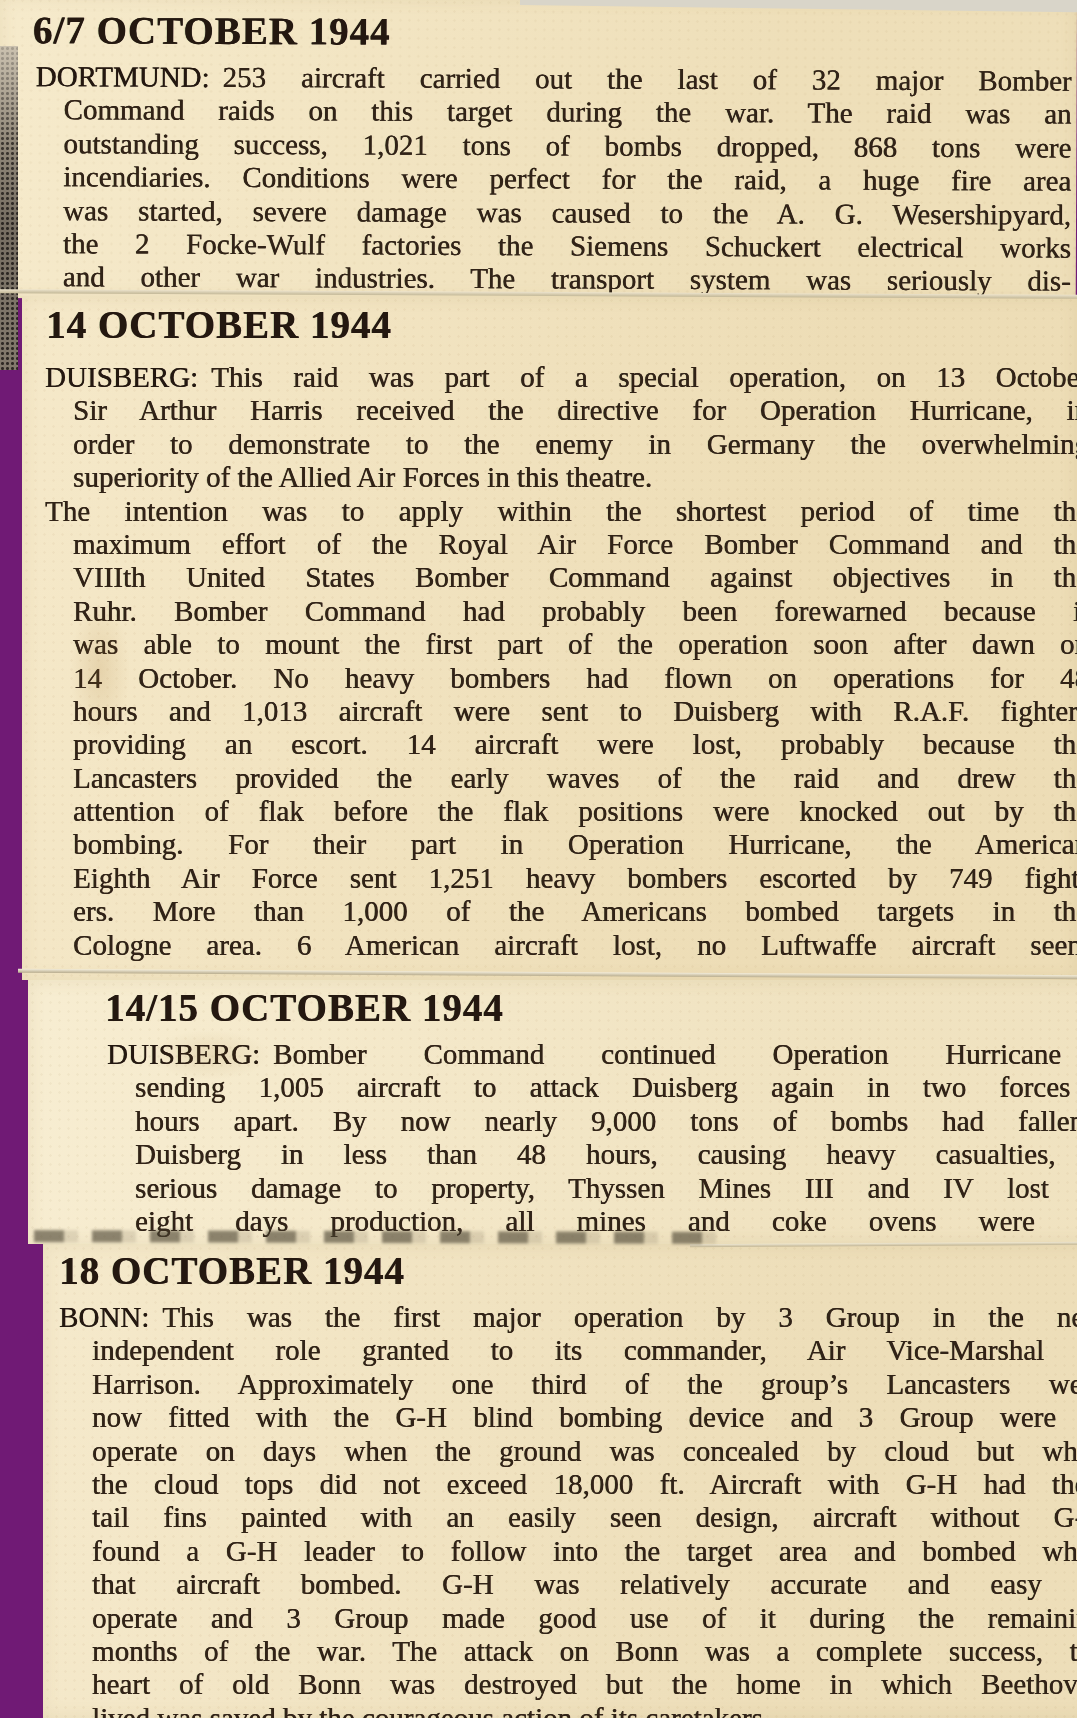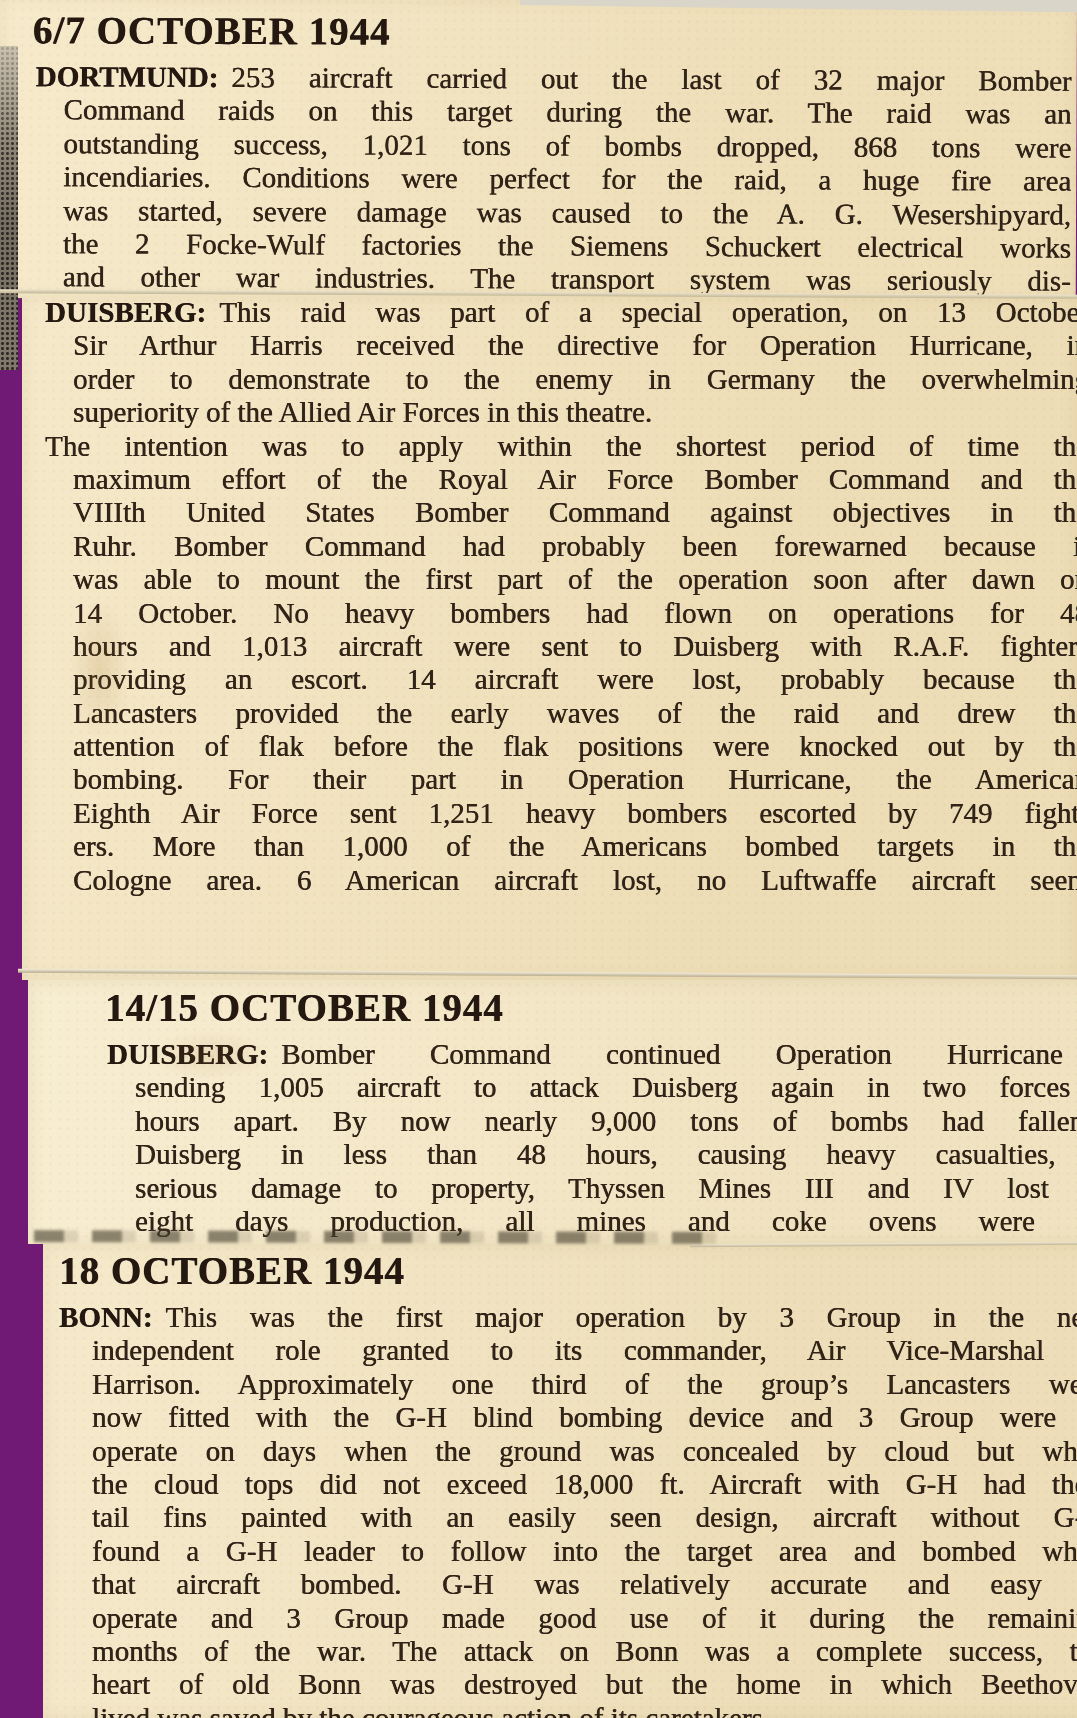--- a/index.html
+++ b/index.html
@@ -48,21 +48,21 @@
   .clip4 .col{margin-left:16px;width:1046px;}
   .ln{
     font-size:29px;line-height:33.4px;height:33.4px;overflow:hidden;
     white-space:normal;
     text-shadow:.35px 0 0 currentColor, .6px 0 0 rgba(150,40,130,.15), -.6px 0 0 rgba(40,130,50,.15);
   }
   .j{text-align:justify;text-align-last:justify;}
   .nj{text-align:left;}
   .ind{padding-left:28px;box-sizing:border-box;}
   .clip4 .ind{padding-left:33px;}
-  .lead{font-weight:700;margin-right:13px;color:#241810;}
+  .lead{font-weight:400;margin-right:13px;color:#241810;}
   .crease{position:absolute;z-index:5;}
   .crease-1{left:-4px;top:292px;width:1085px;height:4px;
     background:linear-gradient(180deg,#ece3cc,#c3b897);transform:rotate(.3deg);}
   .crease-2{left:18px;top:972px;width:1060px;height:4px;
     background:linear-gradient(180deg,#f2ecda,#b9ad8e);transform:rotate(.35deg);}
   .crease-3{left:690px;top:1243px;width:390px;height:3px;
     background:linear-gradient(180deg,#efe8d3,#c2b695);transform:rotate(-.35deg);}
   .smudge{position:absolute;left:34px;top:1231px;width:690px;height:12px;z-index:5;
     background:repeating-linear-gradient(90deg,#47402f 0 30px, rgba(90,80,60,.25) 30px 44px, transparent 44px 58px);
     filter:blur(1.5px);opacity:.6;transform:rotate(.15deg);}
@@ -88,20 +88,21 @@
       <div class="ln j ind">incendiaries. Conditions were perfect for the raid, a huge fire area</div>
       <div class="ln j ind">was started, severe damage was caused to the A. G. Wesershipyard,</div>
       <div class="ln j ind">the 2 Focke-Wulf factories the Siemens Schuckert electrical works</div>
       <div class="ln j ind">and other war industries. The transport system was seriously dis-</div>
     </div>
   </section>
 
   <div class="photo-strip"></div>
 
   <section class="clip clip2">
+    <h2 class="hdr">14 OCTOBER 1944</h2>
     <div class="col">
       <div class="ln j"><b class="lead">DUISBERG:</b><span>This raid was part of a special operation, on 13 October</span></div>
       <div class="ln j ind">Sir Arthur Harris received the directive for Operation Hurricane, in</div>
       <div class="ln j ind">order to demonstrate to the enemy in Germany the overwhelming</div>
       <div class="ln nj ind">superiority of the Allied Air Forces in this theatre.</div>
       <div class="ln j">The intention was to apply within the shortest period of time the</div>
       <div class="ln j ind">maximum effort of the Royal Air Force Bomber Command and the</div>
       <div class="ln j ind">VIIIth United States Bomber Command against objectives in the</div>
       <div class="ln j ind">Ruhr. Bomber Command had probably been forewarned because it</div>
       <div class="ln j ind">was able to mount the first part of the operation soon after dawn on</div>

